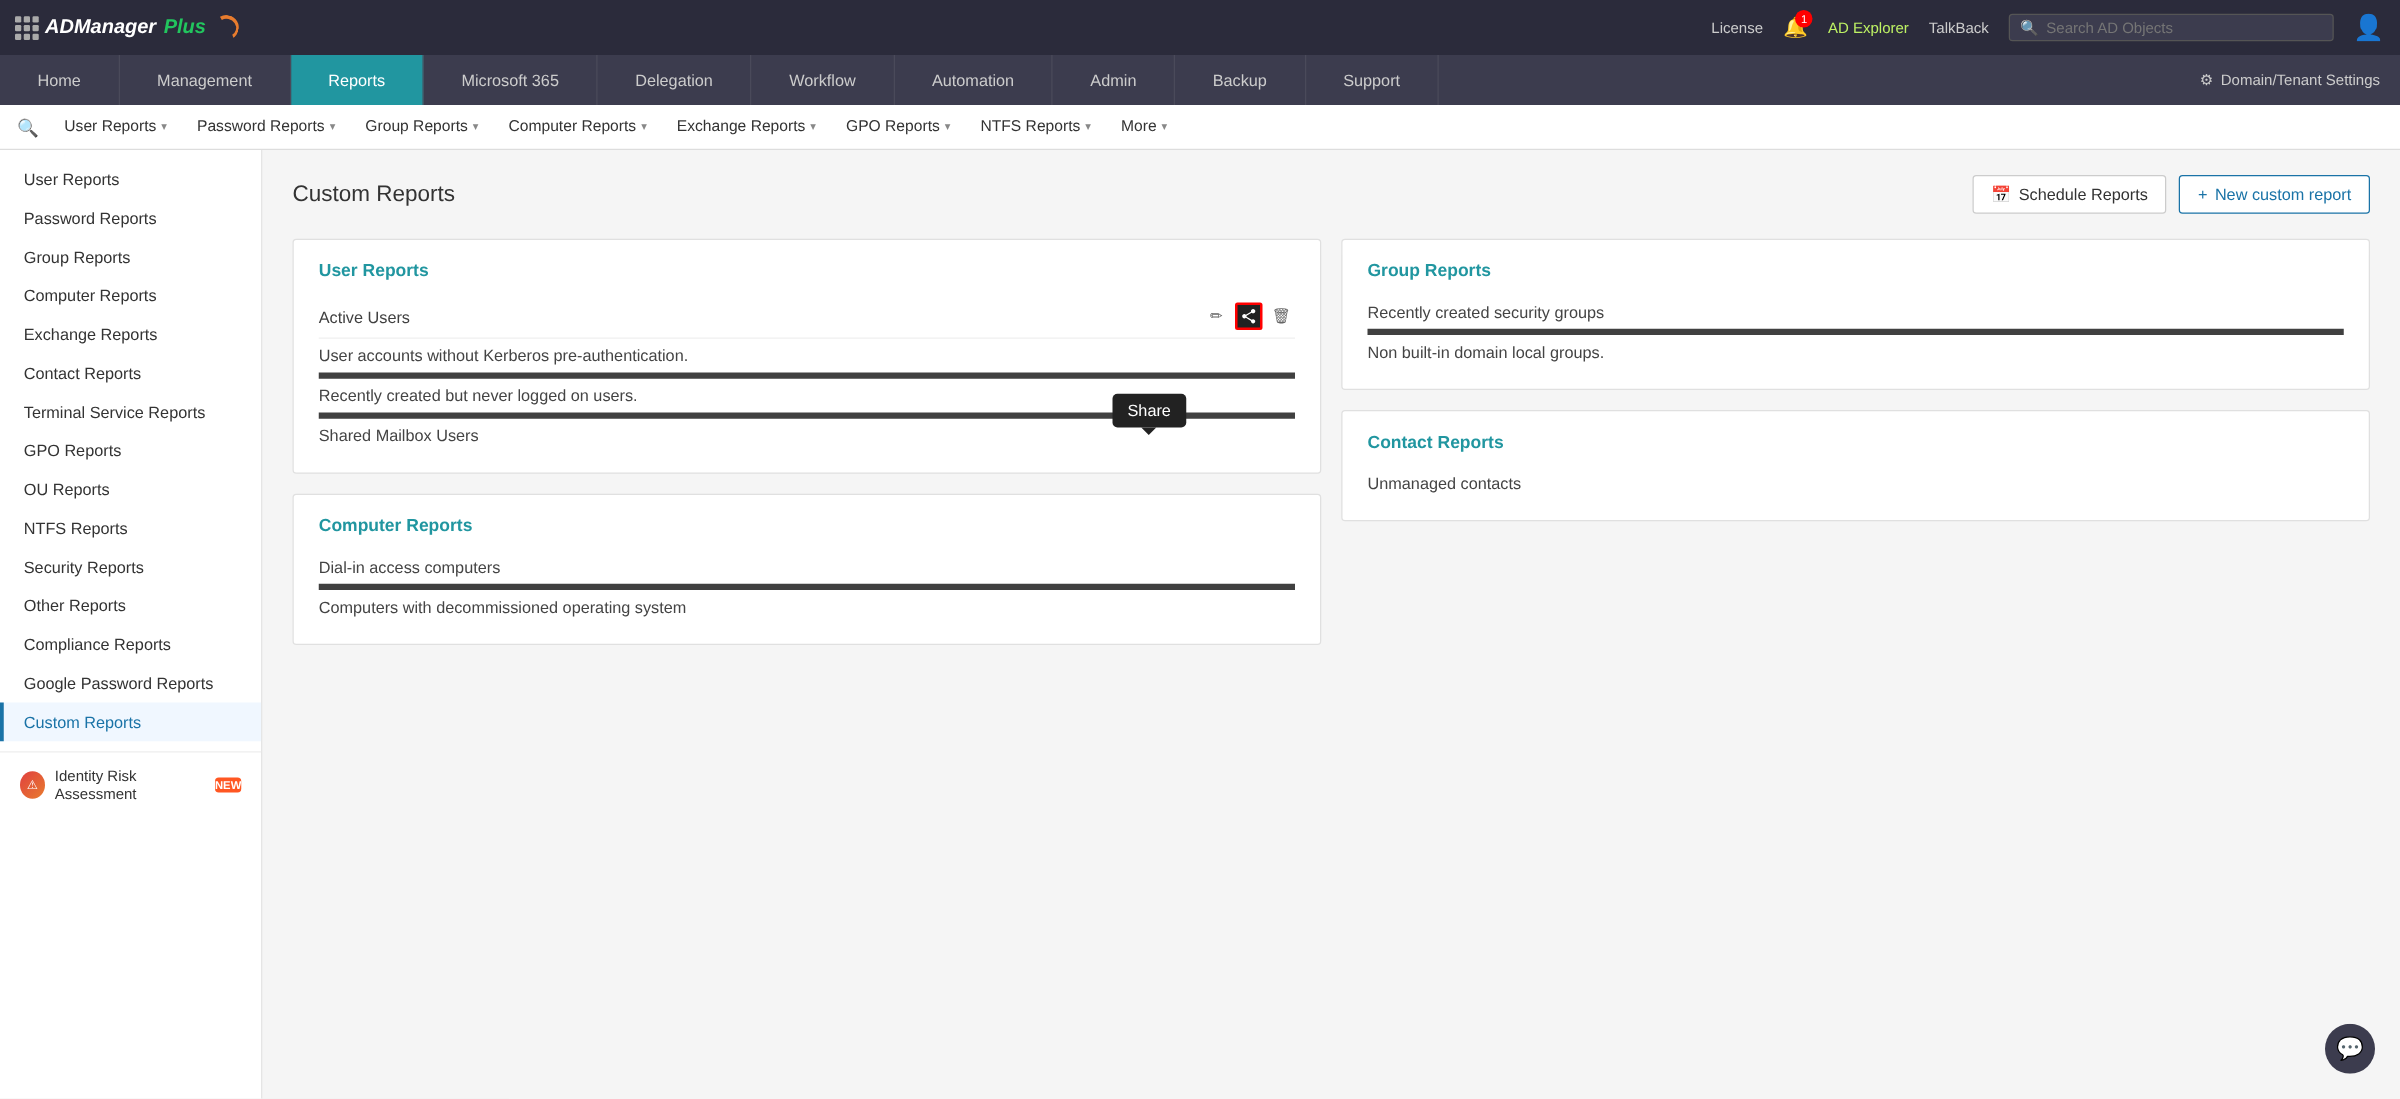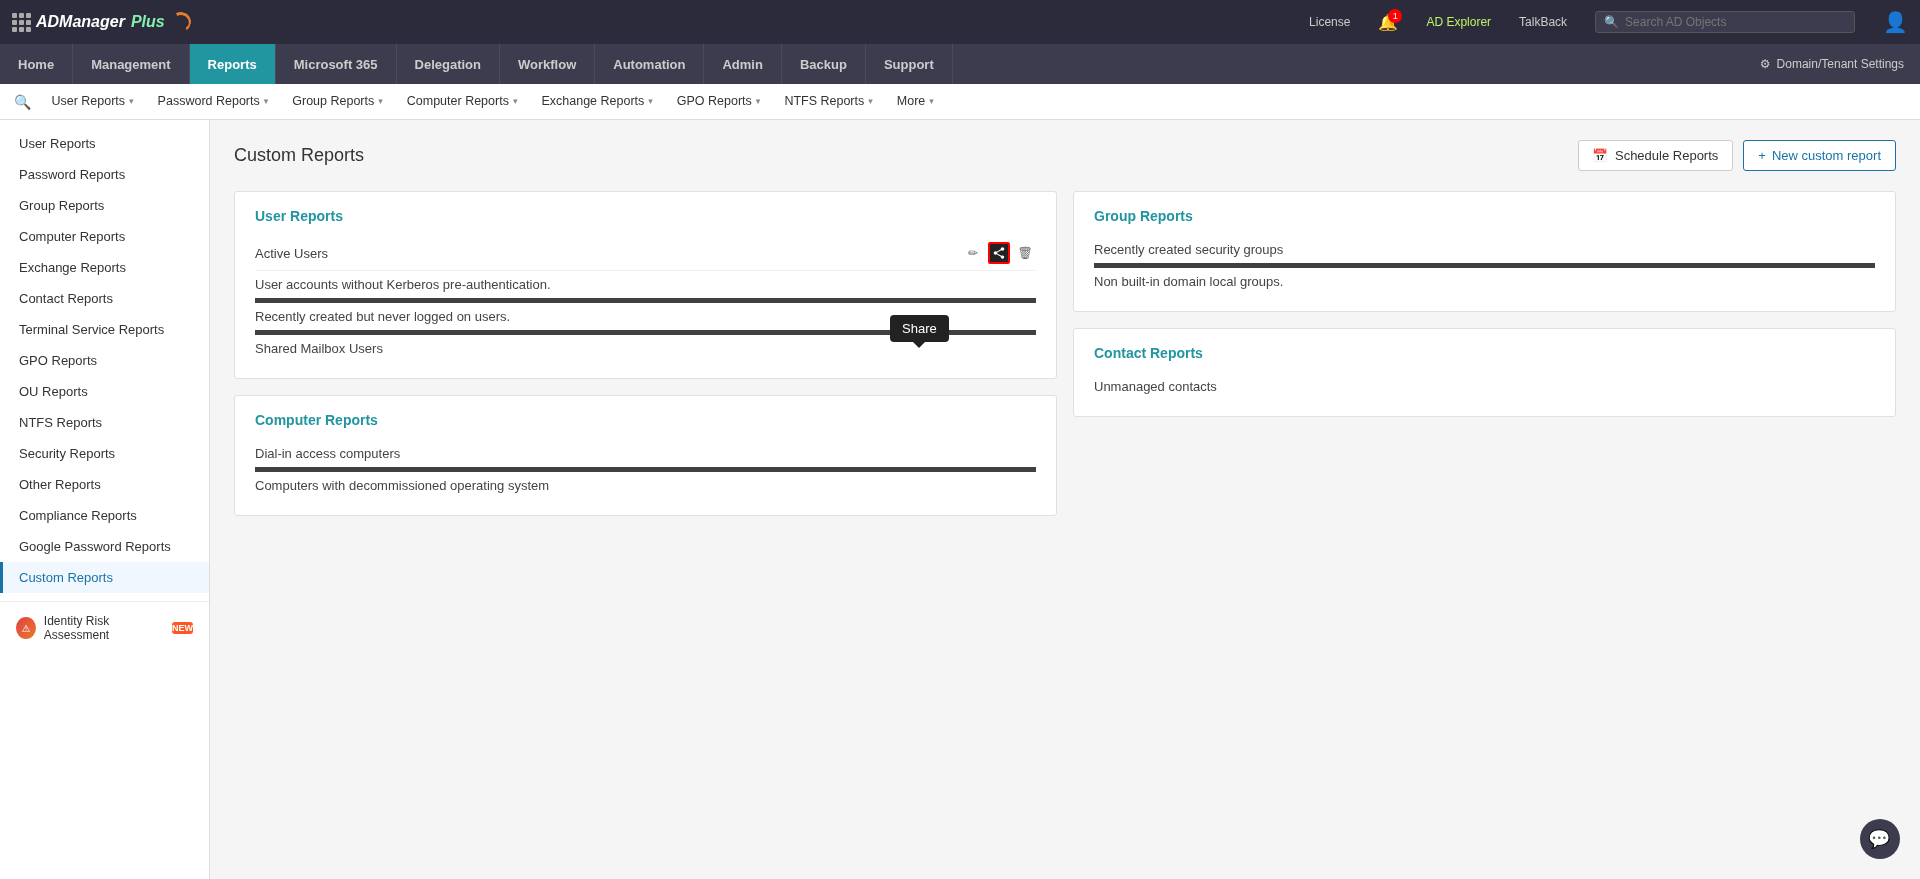--- a/index.html
+++ b/index.html
@@ -11,21 +11,21 @@
       height: 44px;
       display: flex;
       align-items: center;
       padding: 0 12px;
       justify-content: space-between;
     }
     .topbar-left { display: flex; align-items: flex-start; gap: 10px; font-style: italic; }
     .app-logo { display: flex; align-items: center; gap: 6px; }
     .logo-icon { display: grid; grid-template-columns: 1fr 1fr 1fr; gap: 2px; width: 18px; height: 18px; }
     .logo-dot { background: #aaa; border-radius: 1px; width: 5px; height: 5px; }
-    .topbar-right { display: flex; align-items: center; gap: 28px; }
+    .topbar-right { display: flex; align-items: center; gap: 16px; }
     .notif-bell { position: relative; display: inline-flex; align-items: center; color: #ccc; }
     .notif-badge { background: red; color: #fff; font-size: 9px; border-radius: 50%; width: 14px; height: 14px; display: flex; align-items: center; justify-content: center; position: absolute; top: -4px; right: -4px; }
     .search-box {
       background: #3c3c4e;
       border: 1px solid #555;
       border-radius: 3px;
       display: flex;
       align-items: center;
       padding: 3px 8px;
       gap: 6px;
@@ -44,28 +44,27 @@
     
     .navbar {
       background: #3c3c4e;
       height: 40px;
       display: flex;
       align-items: center;
       padding: 0 0;
     }
     .nav-item {
       color: #ccc;
-      padding: 0 18px;
+      padding: 0 30px;
       height: 40px;
       display: flex;
       align-items: center;
       cursor: pointer;
       font-size: 13px;
       border-right: 1px solid #4a4a5a;
-      font-weight: bold;
     }
     .nav-item.active { background: #2196a0; color: #fff; }
     .domain-settings {
       margin-left: auto;
       color: #ccc;
       padding: 0 16px;
       height: 40px;
       display: flex;
       align-items: center;
       gap: 6px;
@@ -263,21 +262,21 @@
           <div class="logo-dot"></div>
           <div class="logo-dot"></div>
         <div class="logo-dot"></div>
           <div class="logo-dot"></div>
           <div class="logo-dot"></div>
         <div class="logo-dot"></div>
           <div class="logo-dot"></div>
           <div class="logo-dot"></div>
       </div>
       <span style="color:#fff;font-size:16px;font-weight:bold;">ADManager</span>
-      <span style="color:#86efac;font-size:16px;font-weight:bold;">Plus</span>
+      <span style="color:#22c55e;font-size:16px;font-weight:bold;">Plus</span>
       <span style="display:inline-block;width:20px;height:20px;border:3px solid transparent;border-top:3px solid #e87c2e;border-right:2px solid #e87c2e;border-radius:50%;transform:rotate(15deg);"></span>
     </div>
   </div>
   <div class="topbar-right">
     <span style="color:#ccc;font-size:12px;cursor:pointer;">License</span>
     <div class="notif-bell">
       <span style="font-size:16px;">🔔</span>
       <span class="notif-badge">1</span>
     </div>
     <span style="color:#bef264;font-size:12px;cursor:pointer;">AD Explorer</span>

